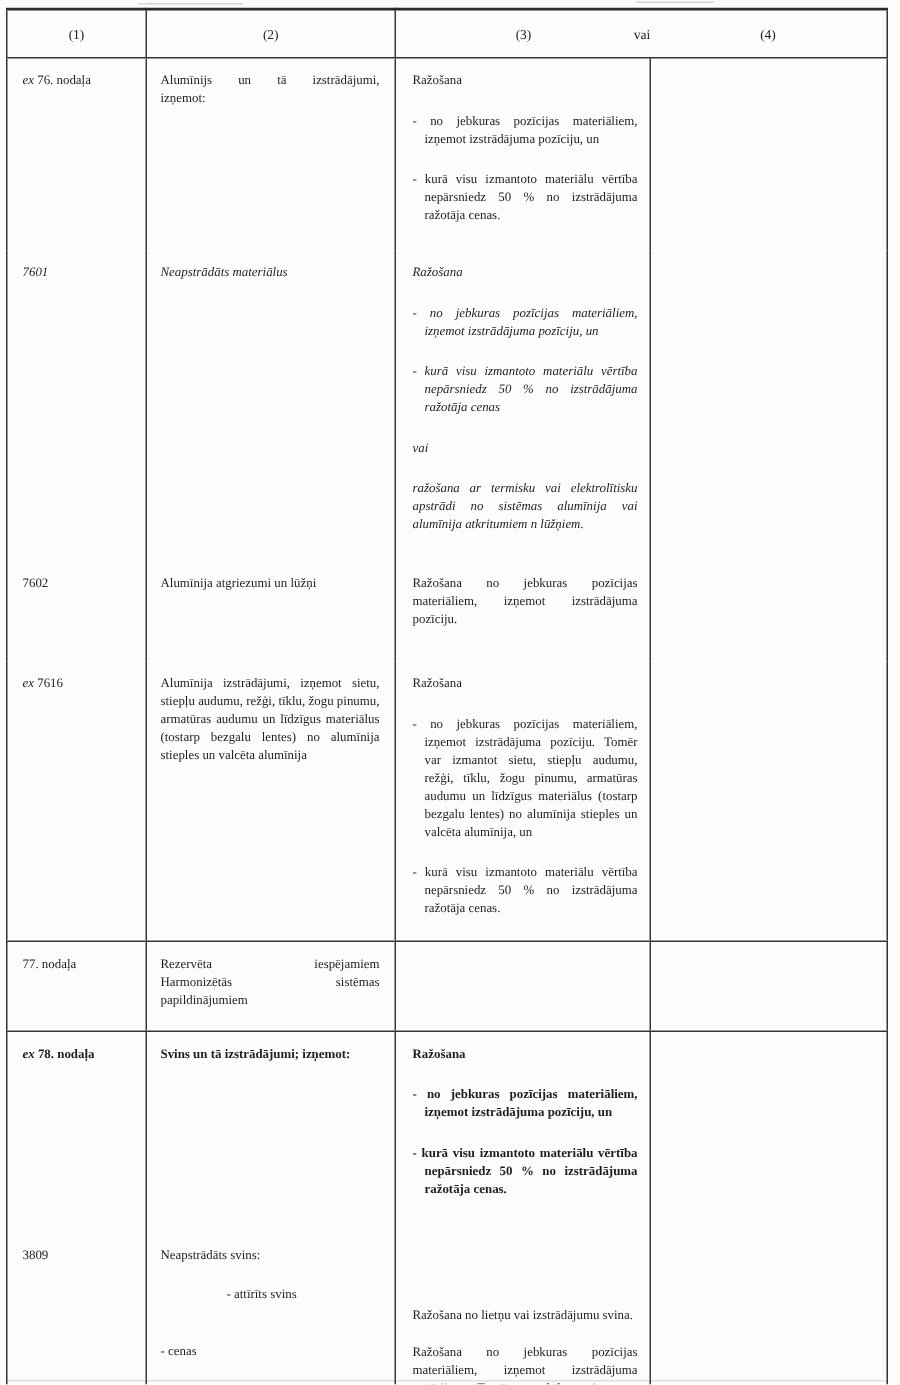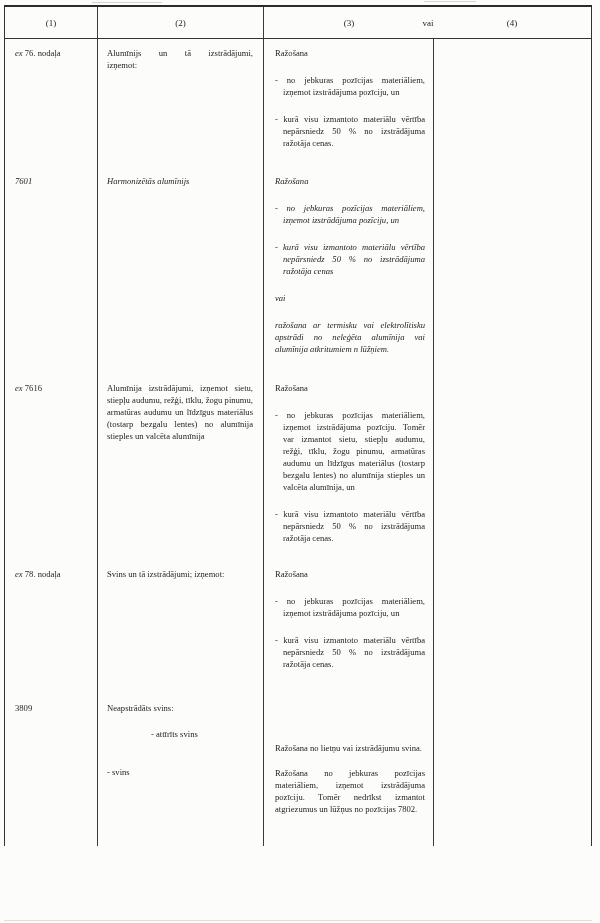--- a/index.html
+++ b/index.html
@@ -39,21 +39,21 @@
   td.c3{padding:8px 8px 6px 11px;}
   td.c2 p,td.c3 p{margin:0;text-align:justify;}
   td.c1 .hs{white-space:nowrap;}
   .ex{font-style:italic;}
   p.gap{margin-top:15px !important;}
   p.b{padding-left:8px;text-indent:-8px;}
   p.spread{text-align:justify;text-align-last:justify;}
   tr.chapter td{border-top:1.6px solid #333;border-bottom:1.6px solid #333;}
   
   tr.r1 td{height:114px;margin-left:31px;} tr.r2 td{height:193px;font-style:italic;} tr.r3 td{height:53px;}
-  tr.r4 td{height:172px;} tr.r5 td{height:45px;}  tr.r6 td{height:120px;}
+  tr.r4 td{height:172px;} tr.r5 td{height:45px;}  tr.r6 td{height:120px;font-weight:bold;}
   tr.r7 td{height:138px;}
   
   tr.r7 td.c2 p.sub1{margin-top:14px;margin-left:44px;}
   tr.r7 td.c2 p.sub2{margin-top:26px;}
   tr.r7 td.c3 p.rule1{margin-top:40px;}
   tr.r7 td.c3 p.rule2{margin-top:13px;}
   
   .artifact{position:absolute;background:#9a9a9a;opacity:.4;}
   .a1{left:92px;top:2px;width:70px;height:1px;}
   .a2{left:424px;top:1px;width:52px;height:1px;}
@@ -100,48 +100,72 @@
       <p class="b gap">- kurā visu izmantoto materiālu vērtība nepārsniedz 50 % no izstrādājuma ražotāja cenas.</p>
     </td>
     <td class="c4"></td>
   </tr>
 
   <tr class="r2">
     <td class="c1">
       <span class="hs">7601</span>
     </td>
     <td class="c2">
-      <p>Harmonizētās alumīnijs</p>
+      <p>Neapstrādāts materiālus</p>
     </td>
     <td class="c3">
       <p>Ražošana</p>
       <p class="b gap">- no jebkuras pozīcijas materiāliem, izņemot izstrādājuma pozīciju, un</p>
       <p class="b gap">- kurā visu izmantoto materiālu vērtība nepārsniedz 50 % no izstrādājuma ražotāja cenas</p>
       <p class="gap">vai</p>
-      <p class="gap">ražošana ar termisku vai elektrolītisku apstrādi no neleģēta alumīnija vai alumīnija atkritumiem n lūžņiem.</p>
+      <p class="gap">ražošana ar termisku vai elektrolītisku apstrādi no sistēmas alumīnija vai alumīnija atkritumiem n lūžņiem.</p>
     </td>
     <td class="c4"></td>
   </tr>
 
+  <tr class="r3">
+    <td class="c1">
+      <span class="hs">7602</span>
+    </td>
+    <td class="c2">
+      <p>Alumīnija atgriezumi un lūžņi</p>
+    </td>
+    <td class="c3">
+      <p>Ražošana no jebkuras pozīcijas materiāliem, izņemot izstrādājuma pozīciju.</p>
+    </td>
+    <td class="c4"></td>
+  </tr>
 
   <tr class="r4">
     <td class="c1">
       <span class="hs"><span class="ex">ex</span> <span>7616</span></span>
     </td>
     <td class="c2">
       <p>Alumīnija izstrādājumi, izņemot sietu, stiepļu audumu, režģi, tīklu, žogu pinumu, armatūras audumu un līdzīgus materiālus (tostarp bezgalu lentes) no alumīnija stieples un valcēta alumīnija</p>
     </td>
     <td class="c3">
       <p>Ražošana</p>
       <p class="b gap">- no jebkuras pozīcijas materiāliem, izņemot izstrādājuma pozīciju. Tomēr var izmantot sietu, stiepļu audumu, režģi, tīklu, žogu pinumu, armatūras audumu un līdzīgus materiālus (tostarp bezgalu lentes) no alumīnija stieples un valcēta alumīnija, un</p>
       <p class="b gap">- kurā visu izmantoto materiālu vērtība nepārsniedz 50 % no izstrādājuma ražotāja cenas.</p>
     </td>
     <td class="c4"></td>
   </tr>
 
+  <tr class="r5 chapter">
+    <td class="c1">
+      <span class="hs">77. nodaļa</span>
+    </td>
+    <td class="c2">
+      <p class="spread">Rezervēta iespējamiem</p>
+      <p class="spread">Harmonizētās sistēmas</p>
+      <p>papildinājumiem</p>
+    </td>
+    <td class="c3"></td>
+    <td class="c4"></td>
+  </tr>
 
   <tr class="r6">
     <td class="c1">
       <span class="hs"><span class="ex">ex</span> <span>78. nodaļa</span></span>
     </td>
     <td class="c2">
       <p>Svins un tā izstrādājumi; izņemot:</p>
     </td>
     <td class="c3">
       <p>Ražošana</p>
@@ -151,21 +175,21 @@
     <td class="c4"></td>
   </tr>
 
   <tr class="r7">
     <td class="c1">
       <span class="hs">3809</span>
     </td>
     <td class="c2">
       <p>Neapstrādāts svins:</p>
       <p class="sub1">- attīrīts svins</p>
-      <p class="sub2">- svins</p>
+      <p class="sub2">- cenas</p>
     </td>
     <td class="c3">
       <p class="rule1">Ražošana no lietņu vai izstrādājumu svina.</p>
       <p class="rule2">Ražošana no jebkuras pozīcijas materiāliem, izņemot izstrādājuma pozīciju. Tomēr nedrīkst izmantot atgriezumus un lūžņus no pozīcijas 7802.</p>
     </td>
     <td class="c4"></td>
   </tr>
 
 </tbody>
     </table>

